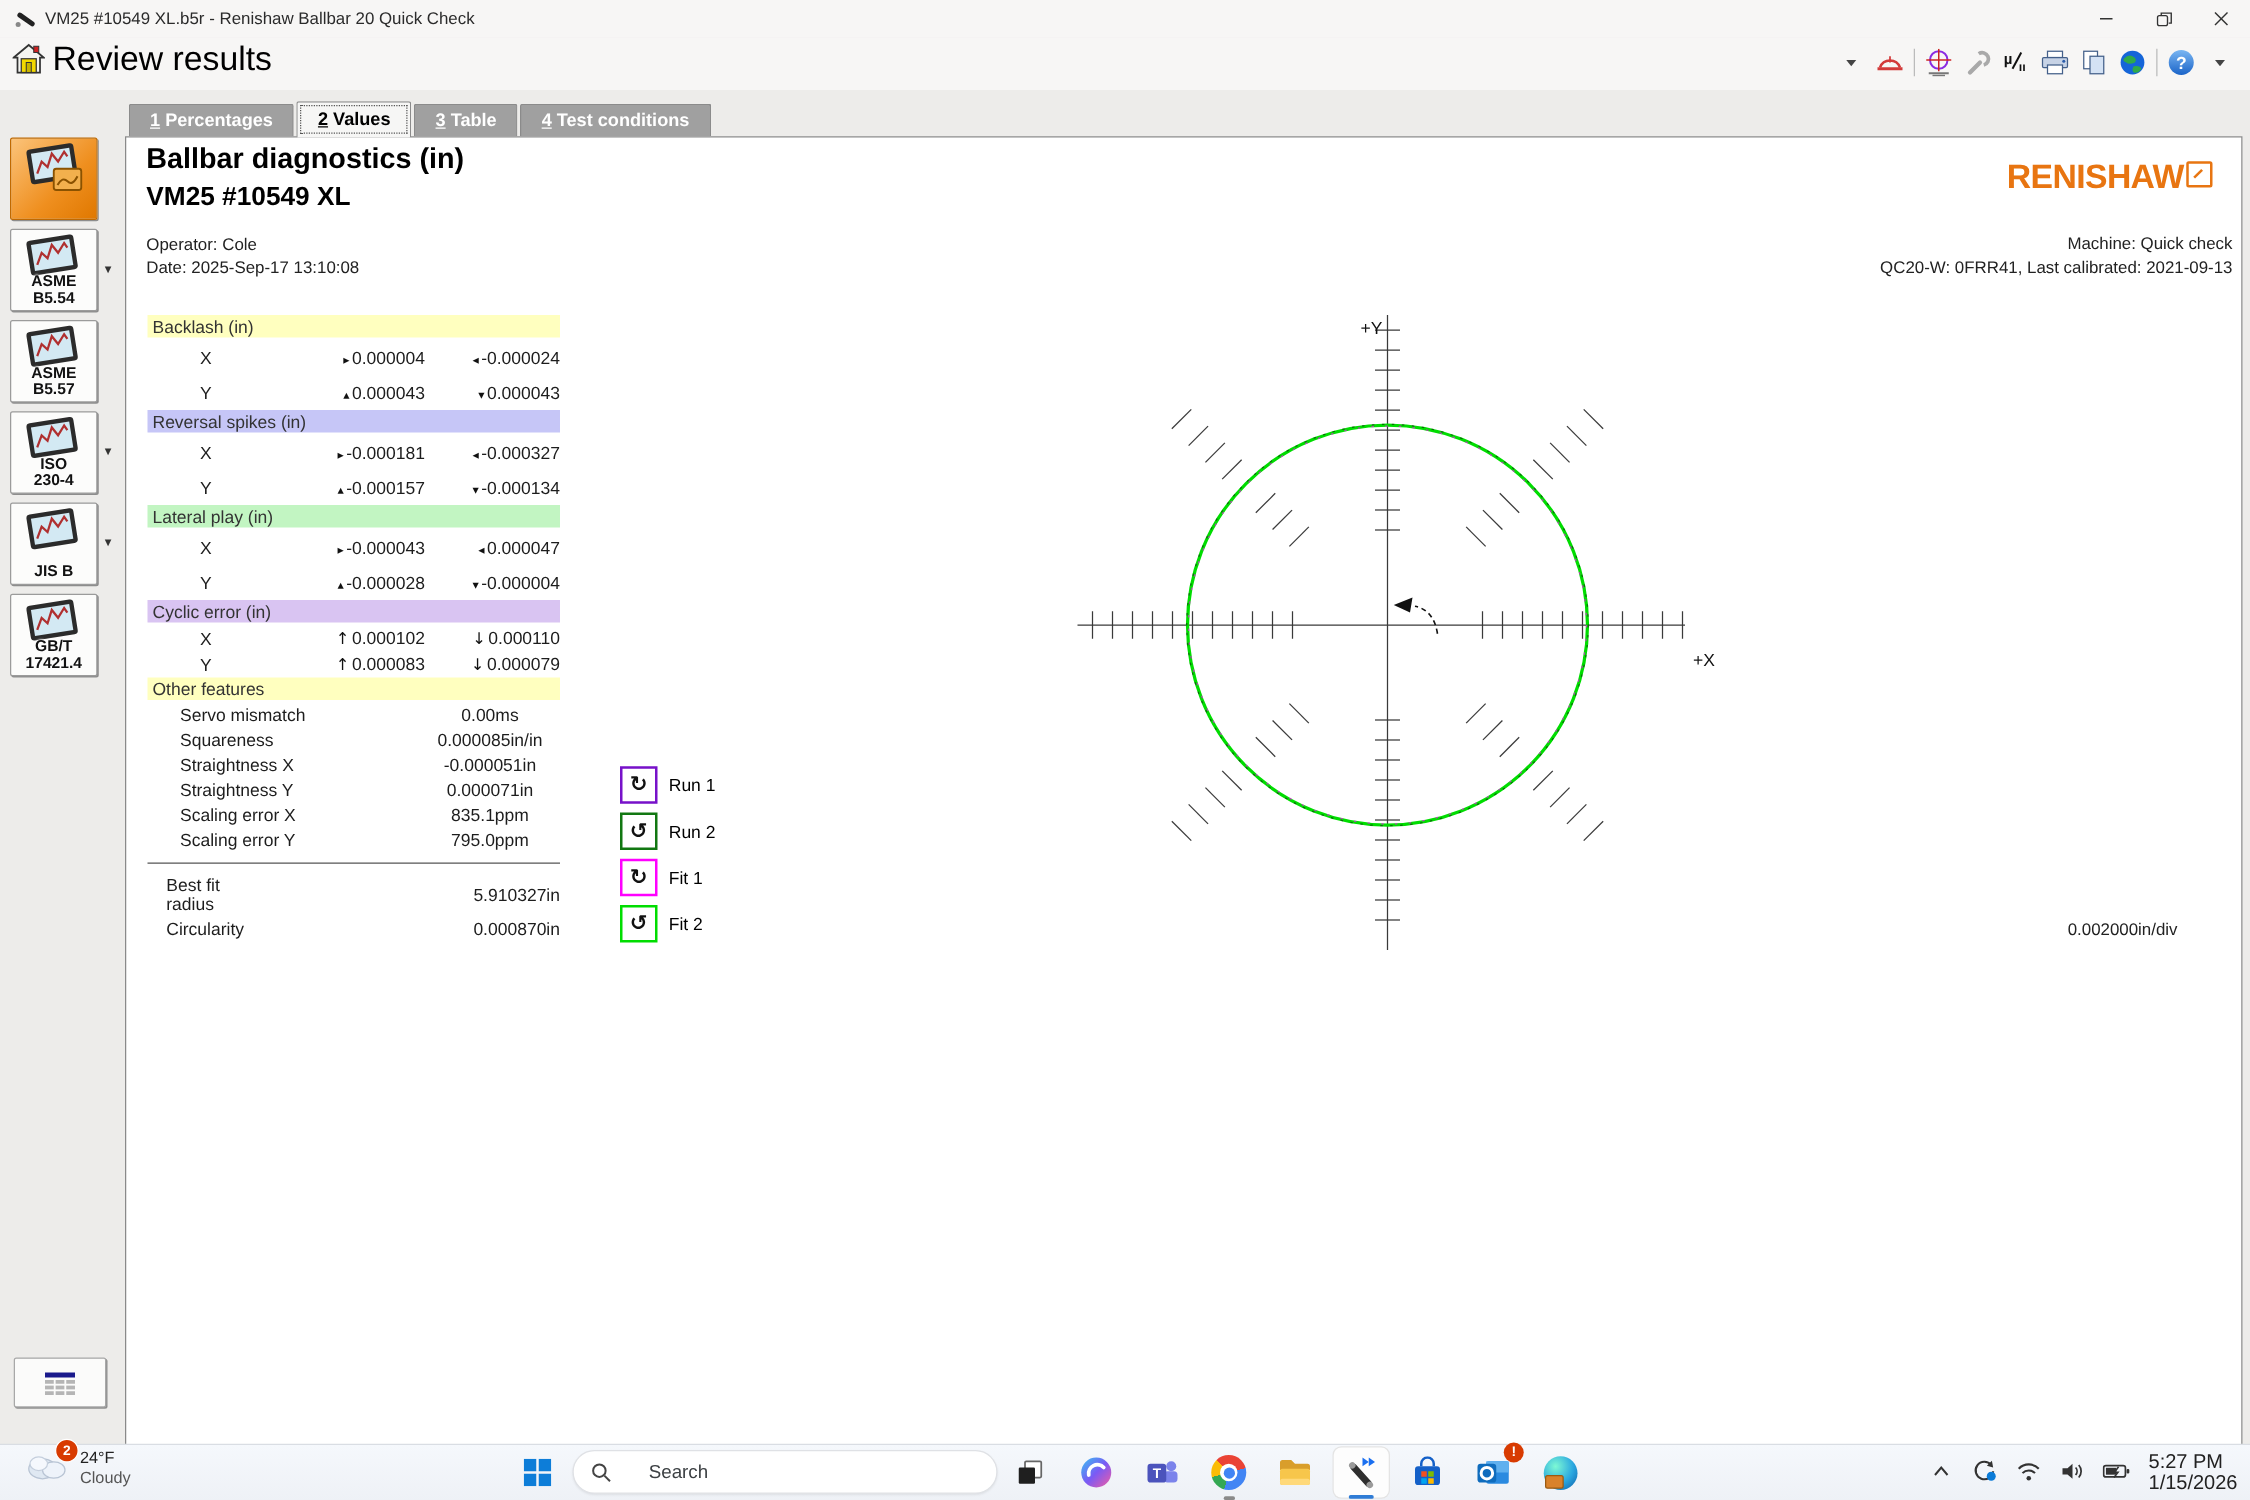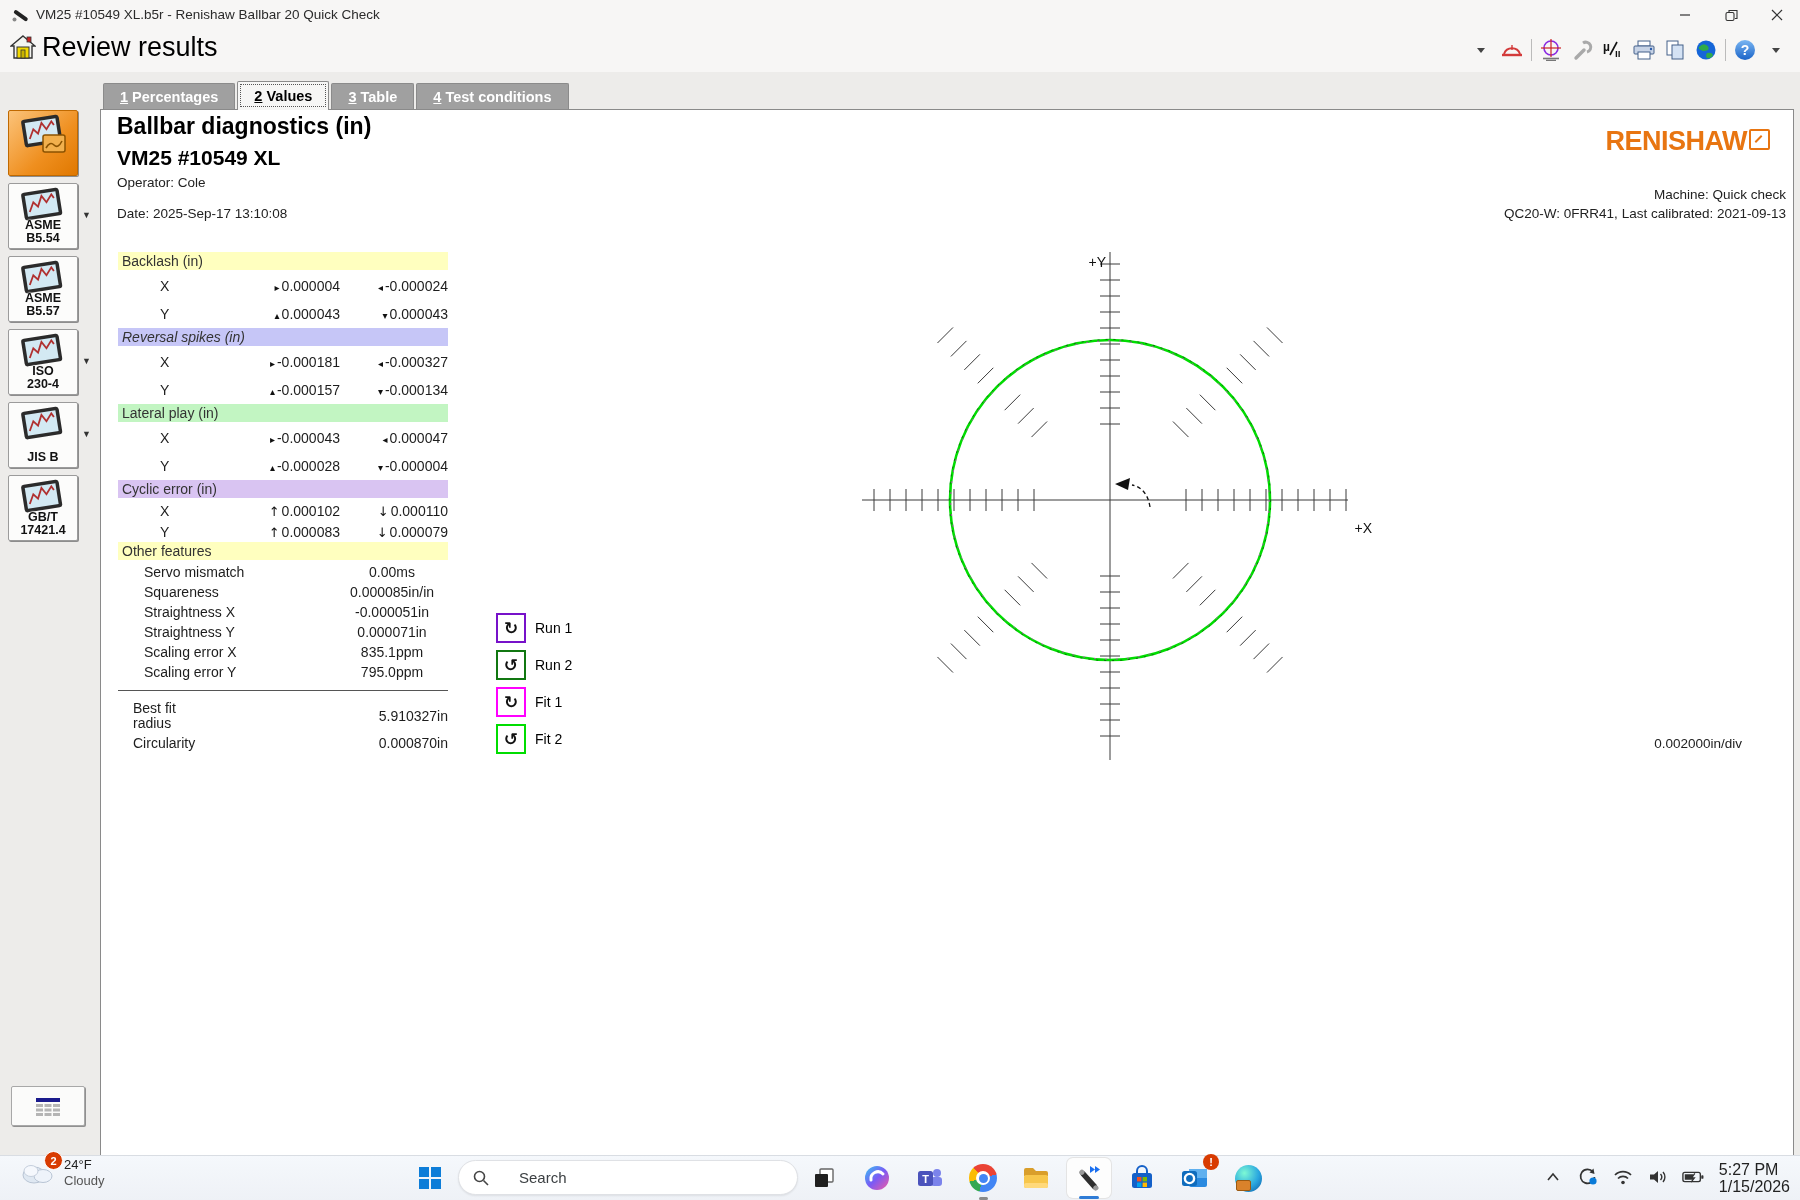--- a/index.html
+++ b/index.html
@@ -229,40 +229,40 @@
       </div>
       <div class="tab">
         <span><u>4</u> Test conditions</span>
       </div>
     </div>
 
   <div class="abs panel"></div>
 
   <div class="abs rep-h1">Ballbar diagnostics (in)</div>
   <div class="abs rep-h2">VM25 #10549 XL</div>
-  <div class="abs rep-line" style="left:117px;top:175px">Operator: Cole</div>
+  <div class="abs rep-line" style="left:117px;top:188px">Operator: Cole</div>
   <div class="abs rep-line" style="left:117px;top:206px">Date: 2025-Sep-17 13:10:08</div>
 
   <div class="abs renishaw"><span>RENISHAW</span><span class="ren-mark"></span></div>
   <div class="abs rep-line right-line" style="left:1286px;top:187px">Machine: Quick check</div>
   <div class="abs rep-line right-line" style="left:1286px;top:206px">QC20-W: 0FRR41, Last calibrated: 2021-09-13</div>
 
   <div class="abs metrics" id="metrics">
       <div class="msec-h" style="background: rgb(255, 255, 191);">Backlash (in)</div>
       <div class="mrow" style="height: 28px;">
         <span class="lbl">X</span>
         <span class="val"><span class="arr">▸</span>0.000004</span>
         <span class="val"><span class="arr">◂</span>-0.000024</span>
       </div>
       <div class="mrow" style="height: 28px;">
         <span class="lbl">Y</span>
         <span class="val"><span class="arr">▴</span>0.000043</span>
         <span class="val"><span class="arr">▾</span>0.000043</span>
       </div>
-      <div class="msec-h" style="background: rgb(198, 198, 247); font-style: italic;">Reversal spikes (in)</div>
+      <div class="msec-h" style="background: rgb(198, 198, 247);">Reversal spikes (in)</div>
       <div class="mrow" style="height: 28px;">
         <span class="lbl">X</span>
         <span class="val"><span class="arr">▸</span>-0.000181</span>
         <span class="val"><span class="arr">◂</span>-0.000327</span>
       </div>
       <div class="mrow" style="height: 28px;">
         <span class="lbl">Y</span>
         <span class="val"><span class="arr">▴</span>-0.000157</span>
         <span class="val"><span class="arr">▾</span>-0.000134</span>
       </div>

